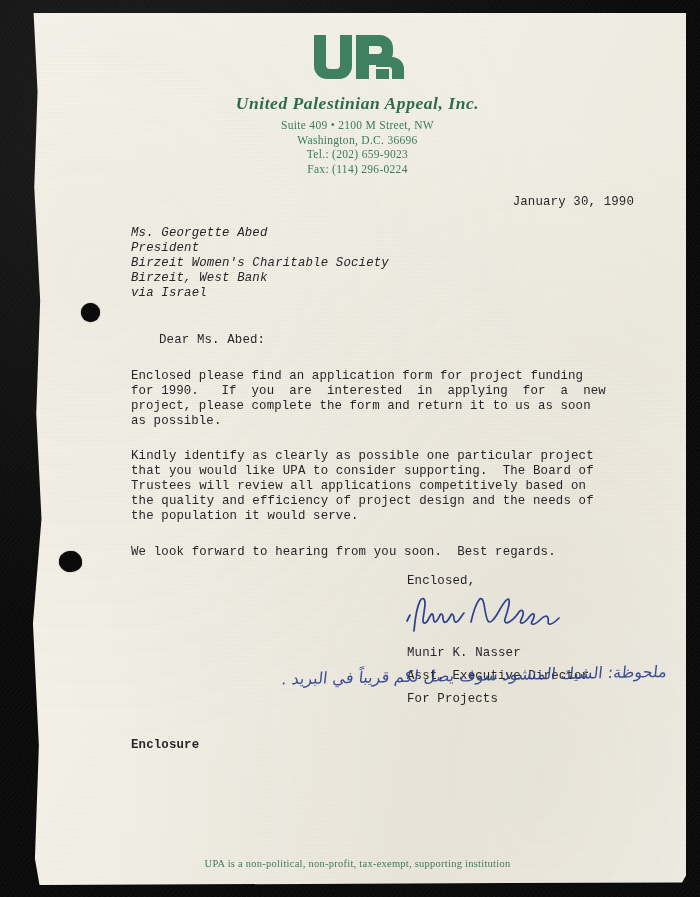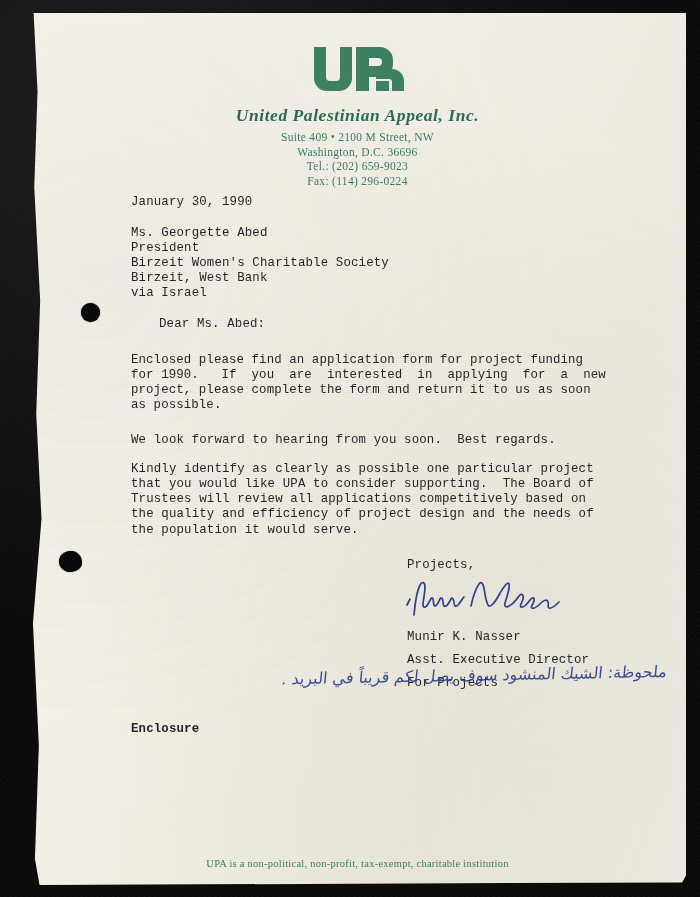--- a/index.html
+++ b/index.html
@@ -82,21 +82,21 @@
   #hole-punch-bottom {
     left: 30px;  top: 538px;
     width: 23px; height: 21px;
     border-radius: 52% 48% 50% 50% / 50% 55% 45% 50%;
   }
 
   
   #letterhead {
     position: absolute;
     left: 0; right: 0;
-    top: 34px;
+    top: 22px;
     text-align: center;
   }
   #upa-logo {
     width: 92px;
     height: 44px;
     margin: 0 auto 14px;
     display: block;
   }
   #org-name {
     font-family: "Liberation Serif", serif;
@@ -122,25 +122,25 @@
     top: 182px;
     width: 505px;
     font-family: "Liberation Mono", monospace;
     font-size: 12.4px;
     line-height: 15.1px;
     color: #26262a;
     letter-spacing: .15px;
   }
   .typed { white-space: pre-wrap; }
   #date-line {
-    text-align: left;
+    text-align: right;
     margin-bottom: 16px;
     padding-right: 2px;
   }
-  #recipient-block { margin-bottom: 15px; }
+  #recipient-block { margin-bottom: 31px; font-style: italic; }
   #salutation { margin-bottom: 21px; margin-left: 28px; }
   .body-para { margin-bottom: 20px; }
   #para-1 { letter-spacing: .1px; }
   #closing-para { margin-bottom: 14px; }
 
   #signature-block {
     margin-left: 276px;
     margin-top: 0;
   }
   #sincerely { margin-bottom: 2px; }
@@ -223,43 +223,43 @@
 Birzeit, West Bank
 via Israel</div>
 
     <div id="salutation" class="typed">Dear Ms. Abed:</div>
 
     <div id="para-1" class="typed body-para">Enclosed please find an application form for project funding
 for 1990.   If  you  are  interested  in  applying  for  a  new
 project, please complete the form and return it to us as soon
 as possible.</div>
 
-    <div id="closing-para" class="typed">We look forward to hearing from you soon.  Best regards.</div>
-
     <div id="para-2" class="typed body-para">Kindly identify as clearly as possible one particular project
 that you would like UPA to consider supporting.  The Board of
 Trustees will review all applications competitively based on
 the quality and efficiency of project design and the needs of
 the population it would serve.</div>
 
+    <div id="closing-para" class="typed">We look forward to hearing from you soon.  Best regards.</div>
+
     <div id="signature-block">
-      <div id="sincerely" class="typed">Projects,</div>
+      <div id="sincerely" class="typed">Enclosed,</div>
 
       <svg id="signature-ink" viewBox="0 0 170 44">
         <g fill="none" stroke="#2d3f8f" stroke-width="1.7" stroke-linecap="round" stroke-linejoin="round">
           <path d="M8 30 L11 24"></path>
           <path d="M15 40 C16 28, 18 16, 21 10 C23 6, 26 7, 26 12 C26 18, 24 26, 24 30 C24 33, 27 33, 29 29 C31 25, 33 21, 34 24 C35 27, 34 31, 36 31 C38 31, 40 26, 41 24 C42 22, 44 23, 44 27 C44 30, 45 32, 47 31 C49 30, 51 26, 52 24 C53 22, 55 24, 55 28 C55 31, 57 32, 59 30 C61 28, 63 24, 65 22"></path>
           <path d="M72 31 C74 22, 77 13, 80 9 C82 6, 84 8, 85 13 C86 20, 87 27, 89 30 C91 33, 95 29, 100 20 C105 11, 109 6, 110 9 C111 12, 108 22, 106 28 C105 31, 107 33, 110 31 C114 29, 118 24, 120 21 C122 18, 125 19, 124 24 C123 28, 120 31, 122 32 C124 33, 128 29, 131 25 C133 22, 136 22, 135 26 C134 30, 131 32, 133 33 C135 34, 139 31, 142 28 C145 25, 148 24, 149 27 C150 30, 148 32, 150 33 C152 34, 156 31, 160 27"></path>
         </g>
       </svg>
 
       <div id="signer-lines" class="typed">Munir K. Nasser
 Asst. Executive Director
 For Projects</div>
     </div>
 
     <div id="enclosure-line" class="typed">Enclosure</div>
   </div>
 
   <div id="arabic-note">ملحوظة: الشيك المنشود سوف يصل لكم قريباً في البريد .</div>
 
-  <div id="footer-note">UPA is a non-political, non-profit, tax-exempt, charitable institution</div>
+  <div id="footer-note">UPA is a non-political, non-profit, tax-exempt, supporting institution</div>
 </div>
 
 </body></html>

